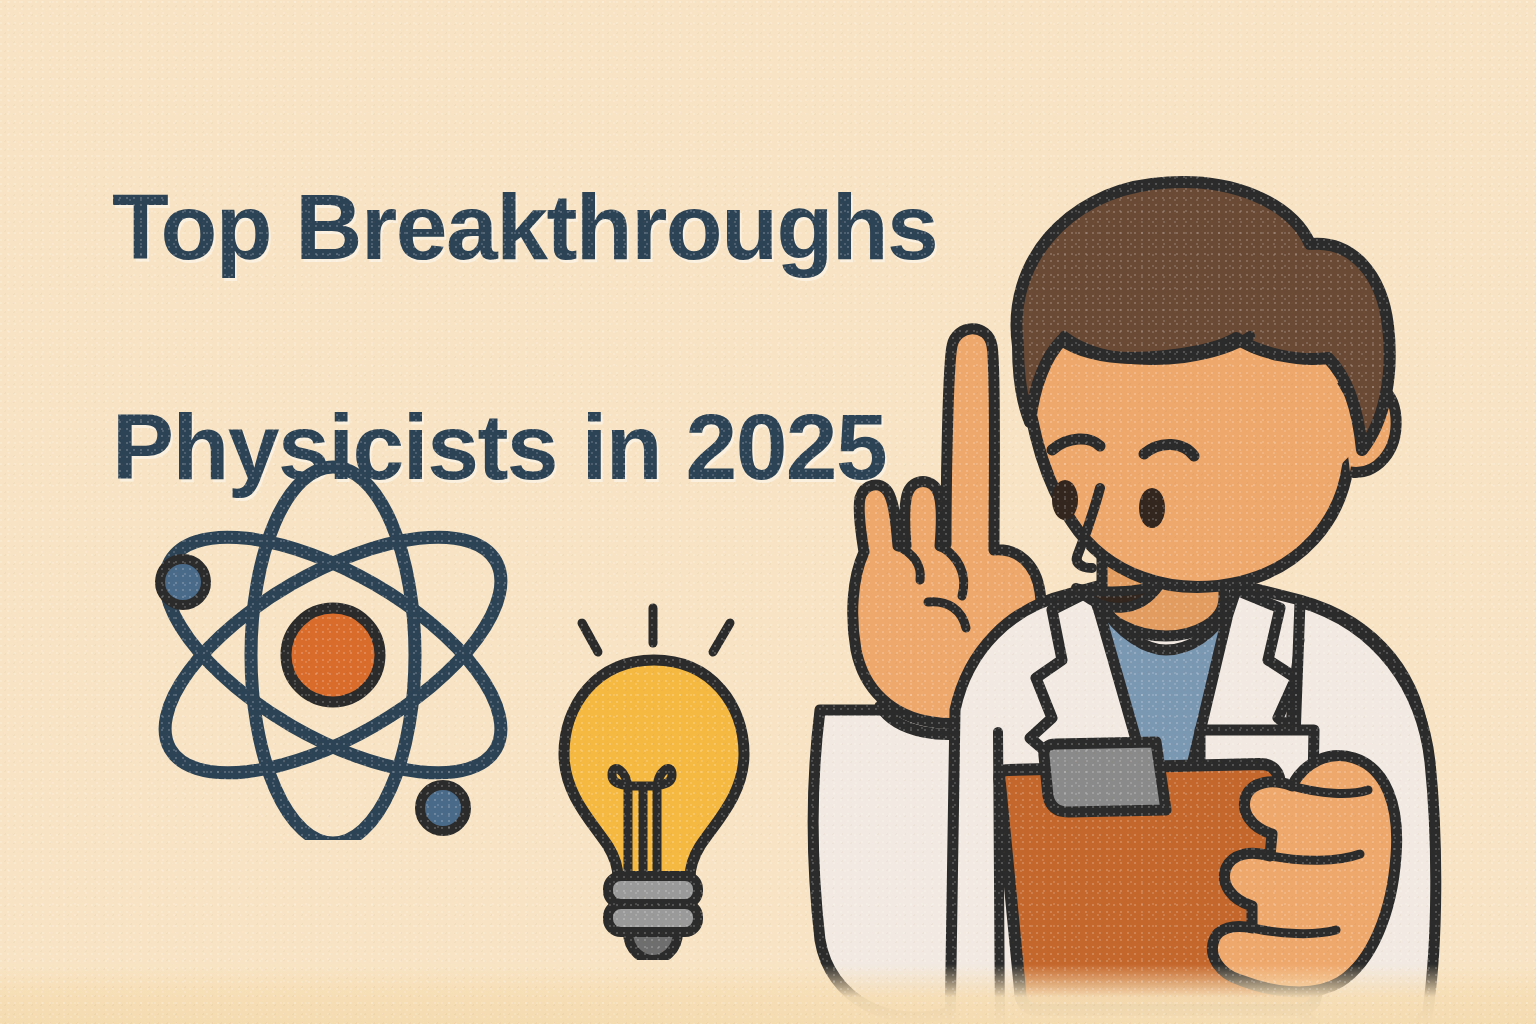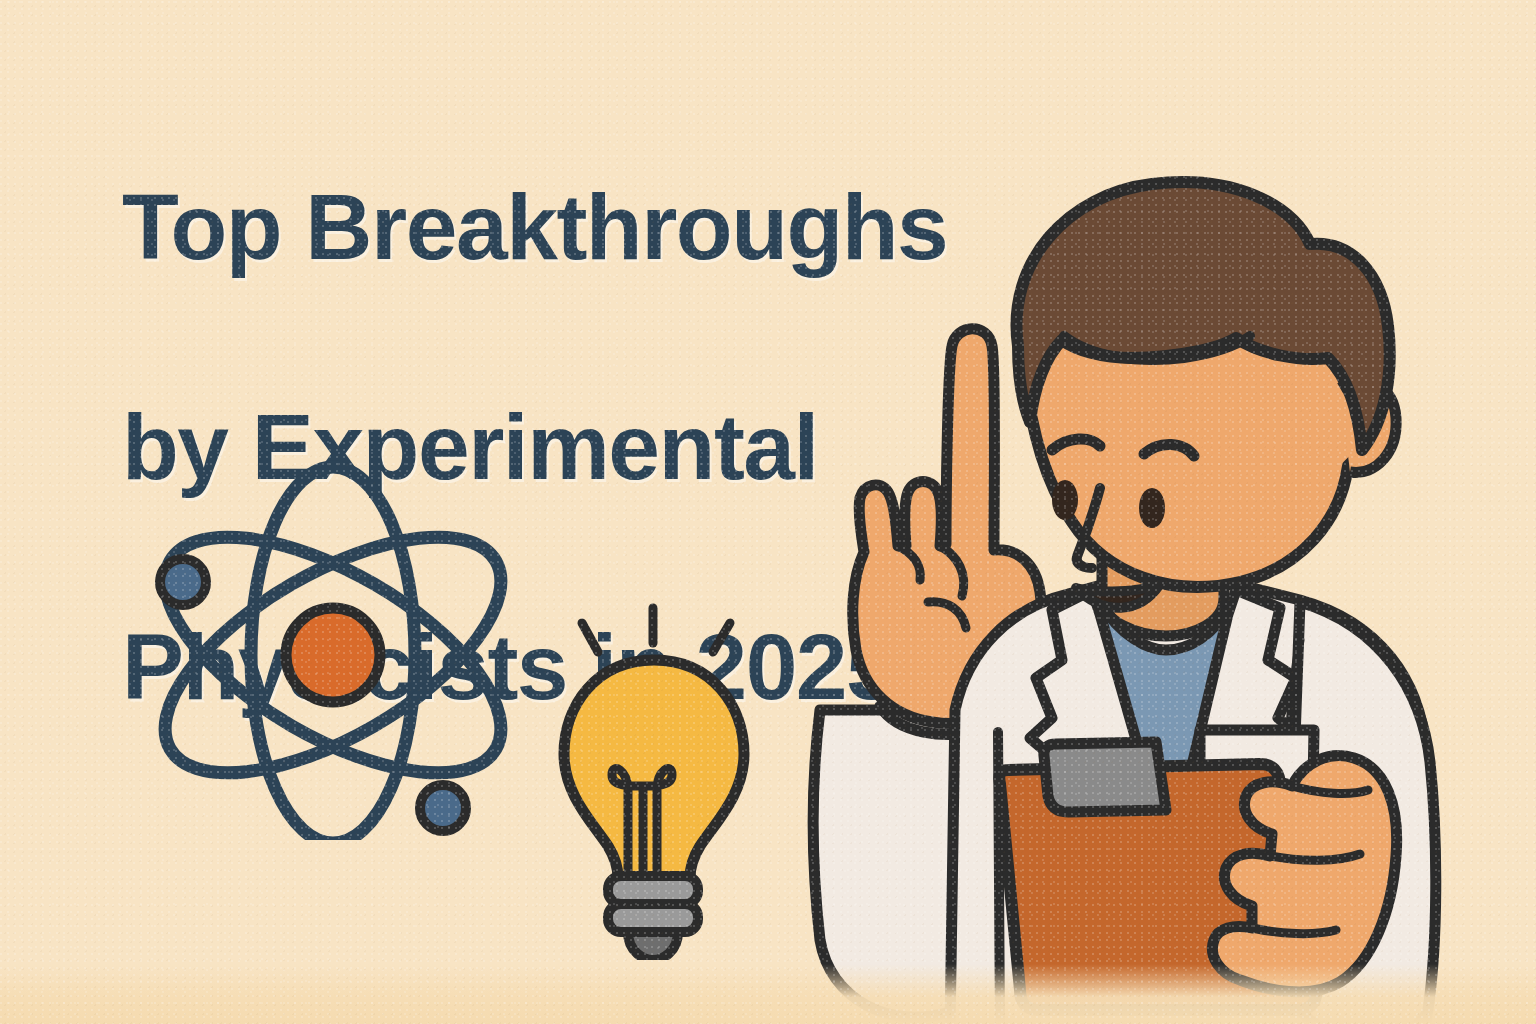--- a/index.html
+++ b/index.html
@@ -24,21 +24,21 @@
     opacity:.55;
   }
   
   #floor{
     position:absolute;left:0;bottom:0;width:1536px;height:60px;
     background:linear-gradient(to bottom, rgba(246,221,180,0) 0%, rgba(246,221,180,.95) 55%, rgba(245,219,176,1) 100%);
   }
 
   
   #title{
-    position:absolute;left:122px;top:62px;width:920px;
+    position:absolute;left:112px;top:62px;width:920px;
     color:#2c4356;
     font-weight:bold;
     font-size:93px;
     line-height:110px;
     letter-spacing:-1.5px;
     text-shadow:2px 3px 0 rgba(255,255,255,.45);
     white-space:pre-line;
   }
   .tline{display:block;}
 
@@ -48,21 +48,20 @@
   #bulb{left:550px;top:590px;}
   #scientist{left:700px;top:150px;}
 </style>
 </head>
 <body>
 
 <div id="stage">
 
   <div id="title">
     <span class="tline">Top Breakthroughs</span>
-    <span class="tline">by Experimental</span>
     <span class="tline">Physicists in 2025</span>
   </div>
 
   <svg class="art" id="atom" width="400" height="400" viewBox="0 0 400 400">
     <g fill="none" stroke="#2C4356" stroke-width="13" stroke-linecap="round">
 
       <ellipse cx="193" cy="215" rx="82" ry="188" transform="rotate(0 193 215)"></ellipse>
 
       <ellipse cx="193" cy="215" rx="82" ry="188" transform="rotate(60 193 215)"></ellipse>
 

